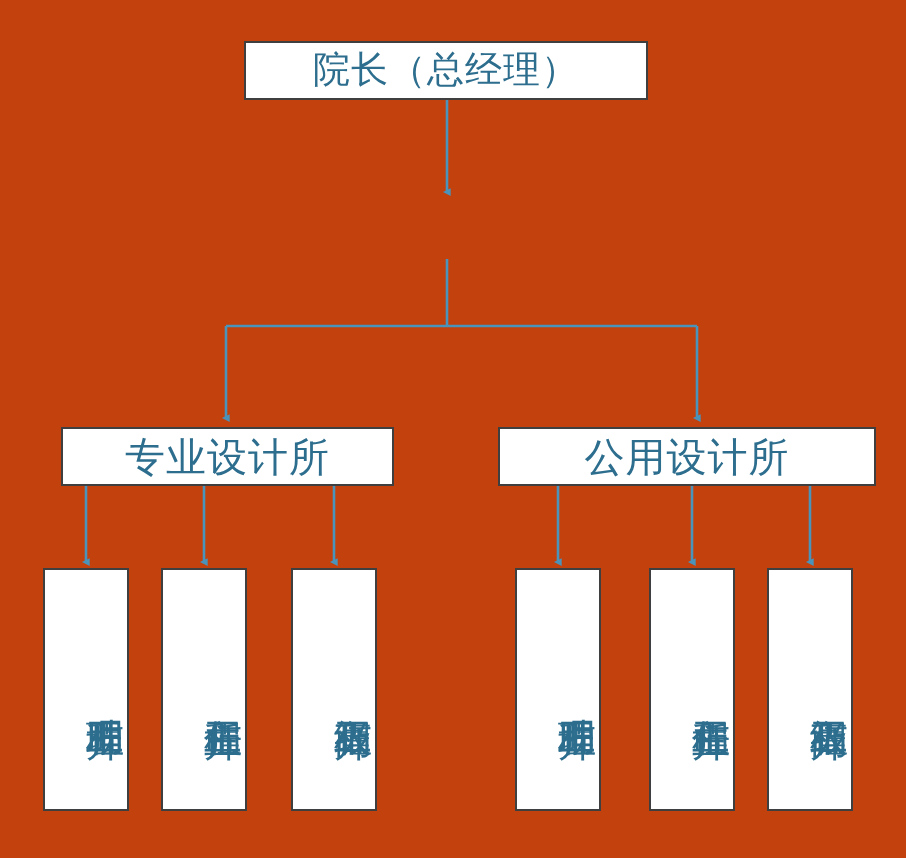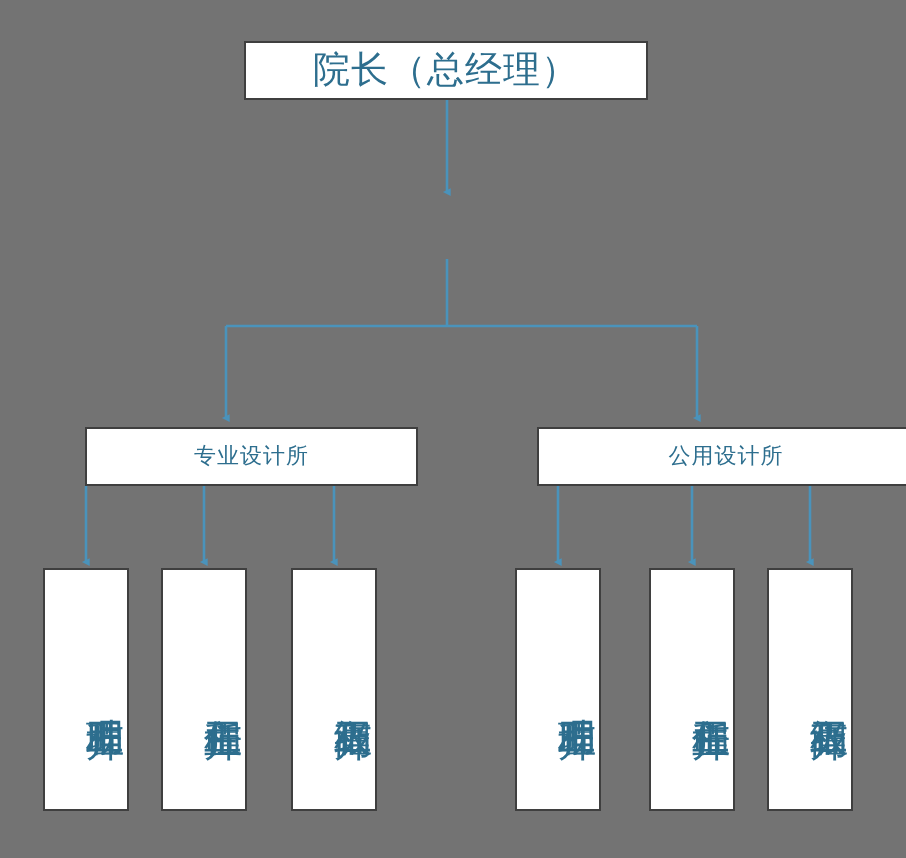--- a/index.html
+++ b/index.html
@@ -8,21 +8,21 @@
     padding: 0;
     background: #ffffff;
   }
   body {
     font-family: "DejaVu Sans", "Liberation Sans", sans-serif;
   }
   #org-chart {
     position: relative;
     width: 906px;
     height: 858px;
-    background: #737373;
+    background: #c2410c;
     overflow: hidden;
   }
   #org-svg {
     position: absolute;
     left: 0;
     top: 0;
     width: 906px;
     height: 858px;
     pointer-events: none;
   }
@@ -37,22 +37,21 @@
     color: #2d6e8e;
     z-index: 2;
   }
   .node-h {
     font-size: 37px;
     line-height: 1.1;
     letter-spacing: 1px;
     white-space: nowrap;
   }
   .node-h.institute {
-    font-size: 22px;
-    margin-left: 24px;
+    font-size: 40px;
   }
   .node-v {
     font-size: 38px;
     line-height: 1.18;
     writing-mode: vertical-rl;
     text-orientation: upright;
     -webkit-writing-mode: vertical-rl;
     letter-spacing: 2px;
     padding-top: 6px;
     align-items: flex-start;
@@ -99,21 +98,21 @@
 
   <div class="node node-h" style="left:244px; top:41px; width:404px; height:59px;">
     <span>院长（总经理）</span>
   </div>
 
 
   <div class="node node-h institute" style="left:61px; top:427px; width:333px; height:59px;">
     <span>专业设计所</span>
   </div>
 
-  <div class="node node-h institute" style="left:513px; top:427px; width:378px; height:59px;">
+  <div class="node node-h institute" style="left:498px; top:427px; width:378px; height:59px;">
     <span>公用设计所</span>
   </div>
 
   <div class="node node-v" style="left:43px; top:568px; width:86px; height:243px;">
     <span class="vtext">助理工程师</span>
   </div>
 
   <div class="node node-v" style="left:161px; top:568px; width:86px; height:243px;">
     <span class="vtext">主任工程师</span>
   </div>

